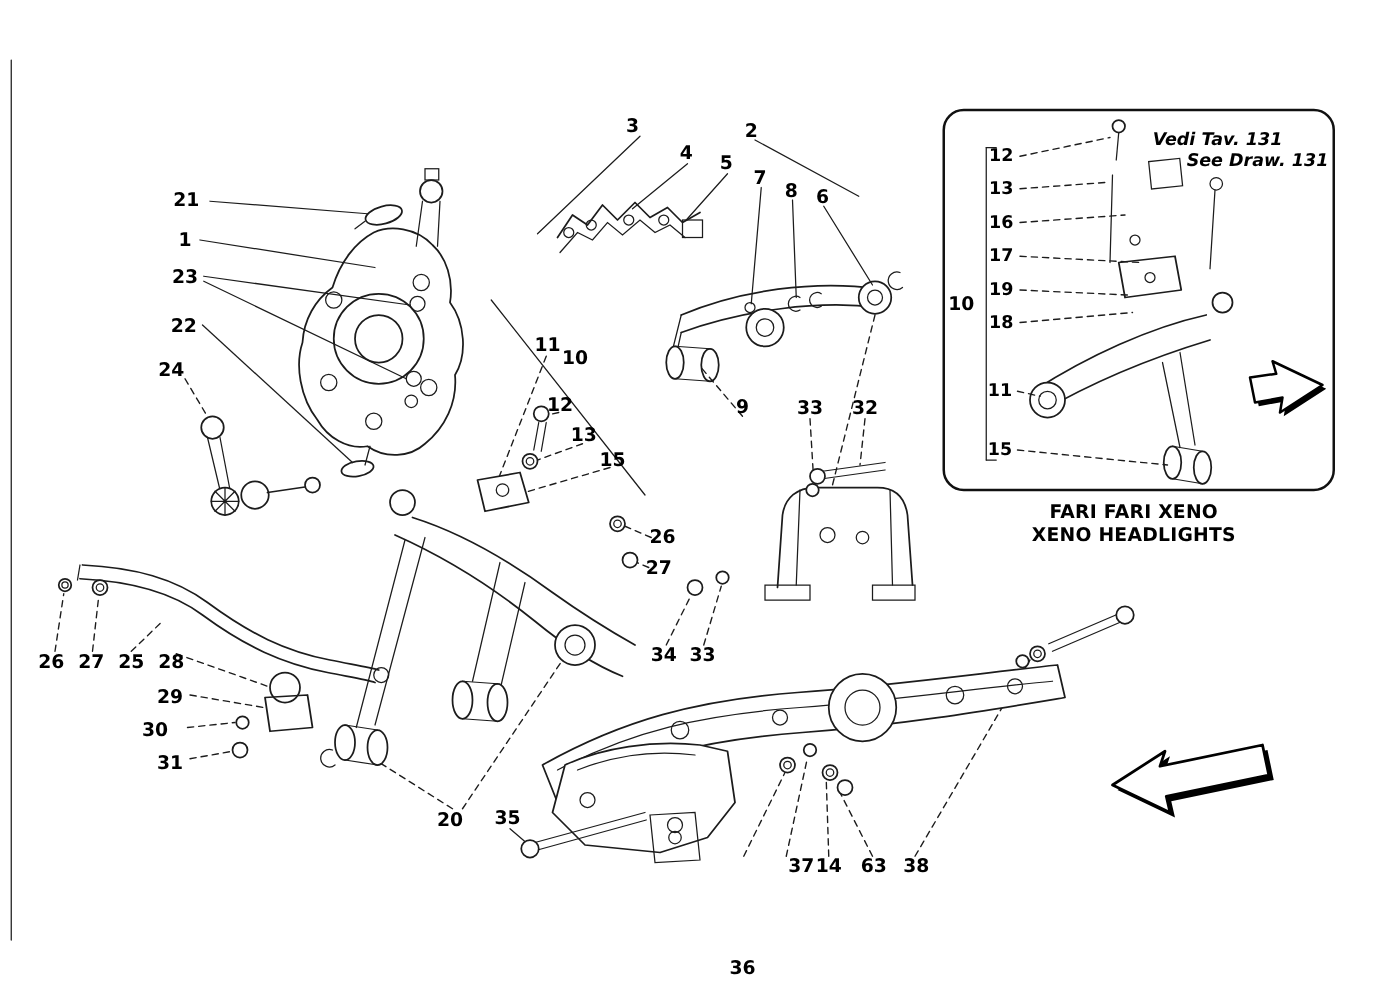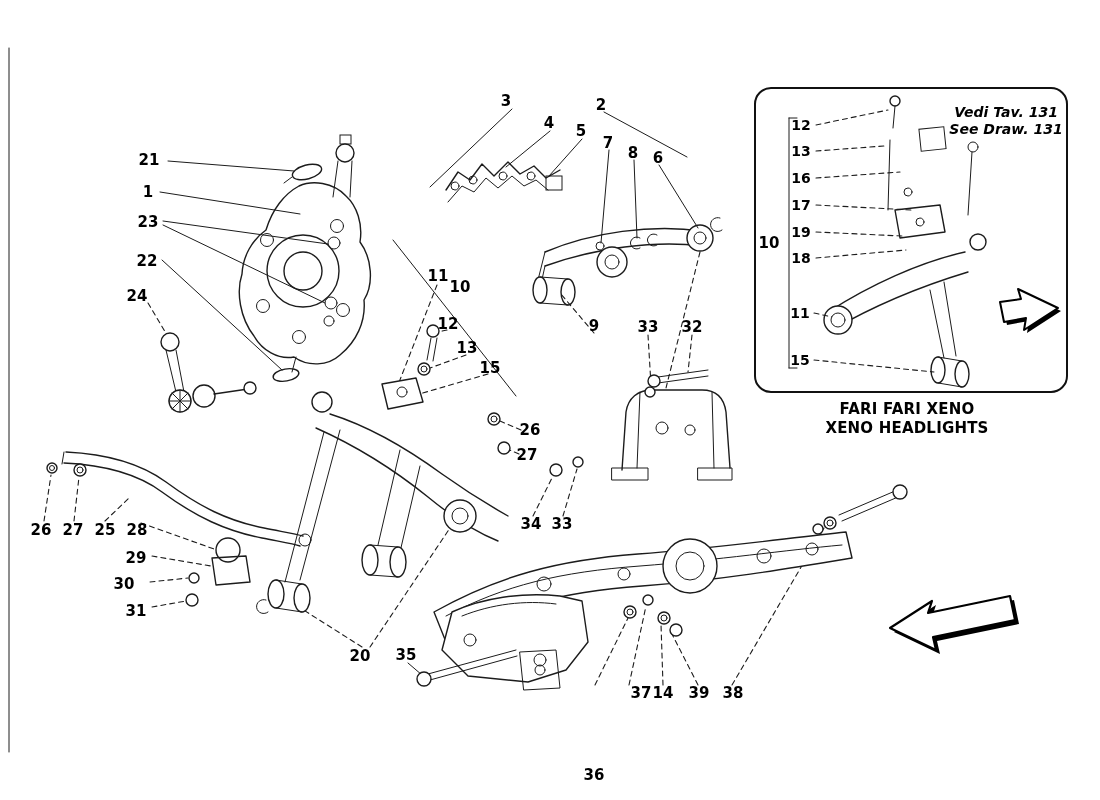--- a/index.html
+++ b/index.html
@@ -337,33 +337,33 @@
       <span class="callout" style="left: 105px; top: 530px;">25</span>
       <span class="callout" style="left: 137px; top: 530px;">28</span>
       <span class="callout" style="left: 136px; top: 558px;">29</span>
       <span class="callout" style="left: 124px; top: 584px;">30</span>
       <span class="callout" style="left: 136px; top: 611px;">31</span>
       <span class="callout" style="left: 360px; top: 656px;">20</span>
       <span class="callout" style="left: 406px; top: 655px;">35</span>
       <span class="callout" style="left: 594px; top: 730px; margin-top: 45px;">36</span>
       <span class="callout" style="left: 629px; top: 693px; margin-left: 12px;">37</span>
       <span class="callout" style="left: 663px; top: 693px;">14</span>
-      <span class="callout" style="left: 699px; top: 693px;">39</span>
+      <span class="callout" style="left: 699px; top: 693px;">63</span>
       <span class="callout" style="left: 733px; top: 693px;">38</span>
       <span class="callout inset" style="left: 801px; top: 125px;">12</span>
       <span class="callout inset" style="left: 801px; top: 151px;">13</span>
       <span class="callout inset" style="left: 801px; top: 178px;">16</span>
       <span class="callout inset" style="left: 801px; top: 205px;">17</span>
       <span class="callout inset" style="left: 801px; top: 232px;">19</span>
       <span class="callout inset" style="left: 801px; top: 258px;">18</span>
       <span class="callout inset" style="left: 800px; top: 313px;">11</span>
       <span class="callout inset" style="left: 800px; top: 360px;">15</span>
     </div>
 
   <span class="bracket-num" style="left:769px;top:243px;">10</span>
 
-  <span class="note" style="left:1006px;top:112px;">Vedi Tav. 131</span>
+  <span class="note" style="left:974px;top:112px;">Vedi Tav. 131</span>
   <span class="note" style="left:1006px;top:129px;">See Draw. 131</span>
 
   <span class="caption" style="left:907px;top:409px;">FARI FARI XENO</span>
   <span class="caption" style="left:907px;top:428px;">XENO HEADLIGHTS</span>
 
 </div>
 
 </body></html>

